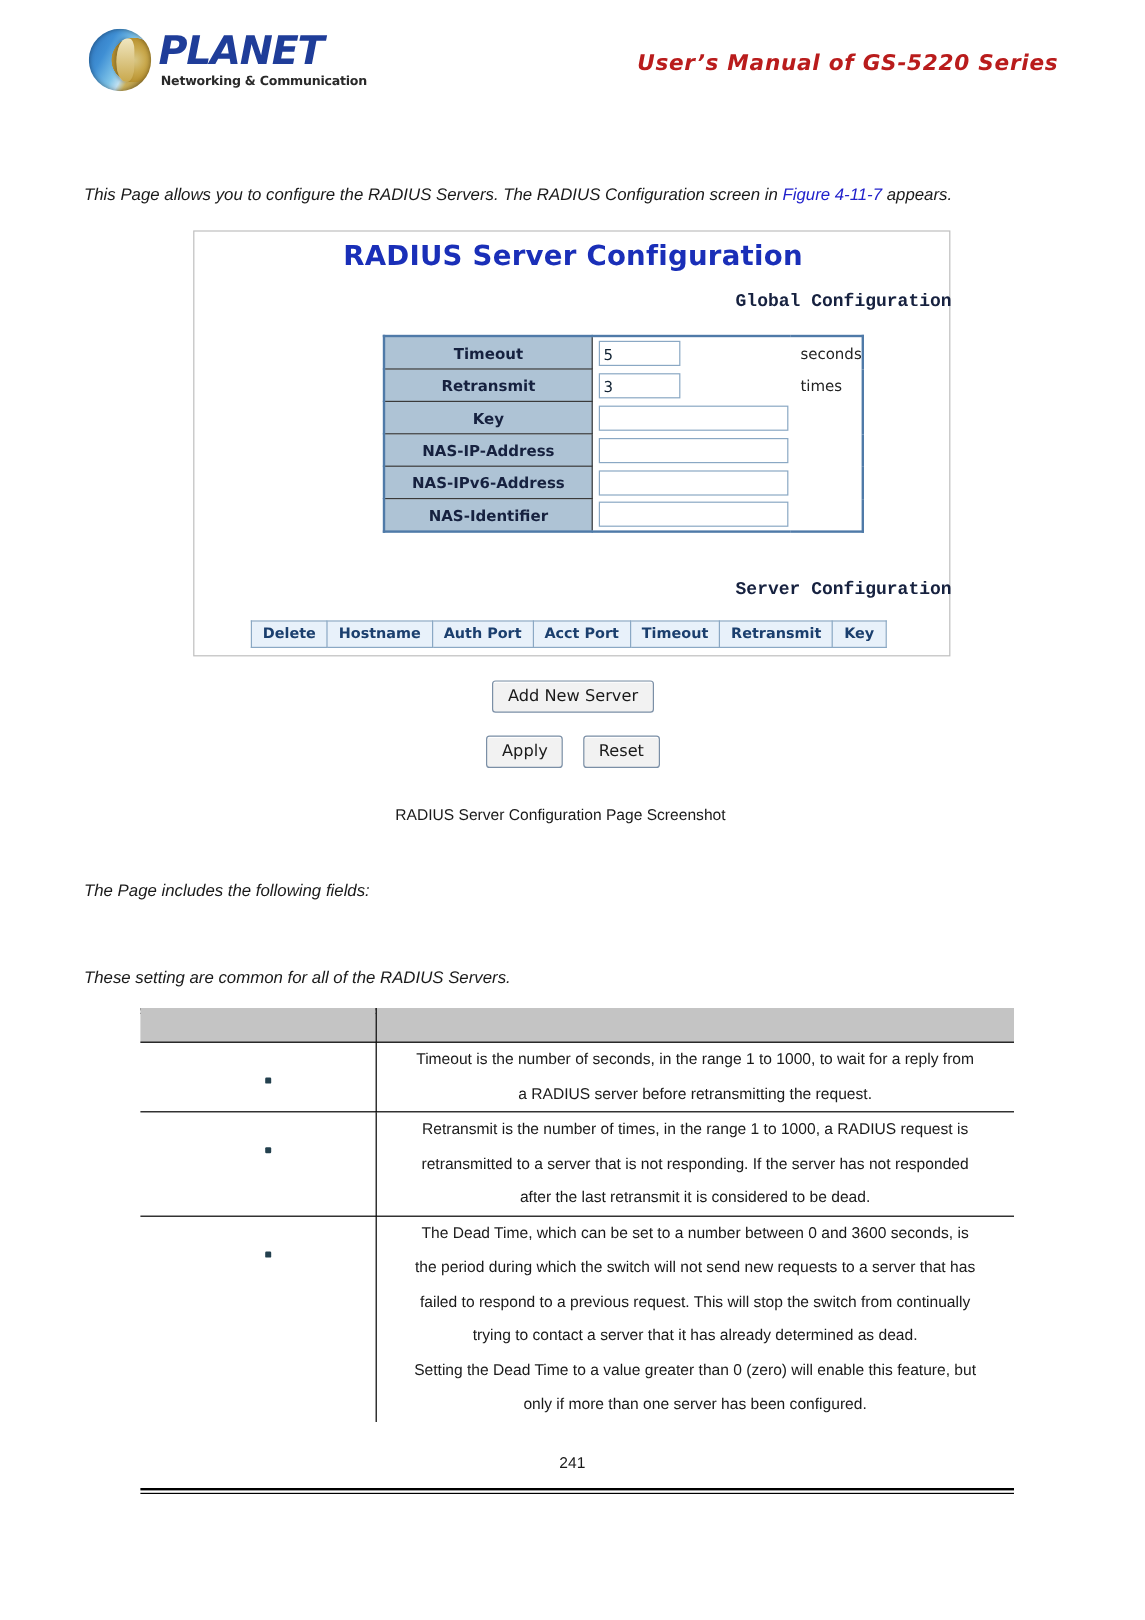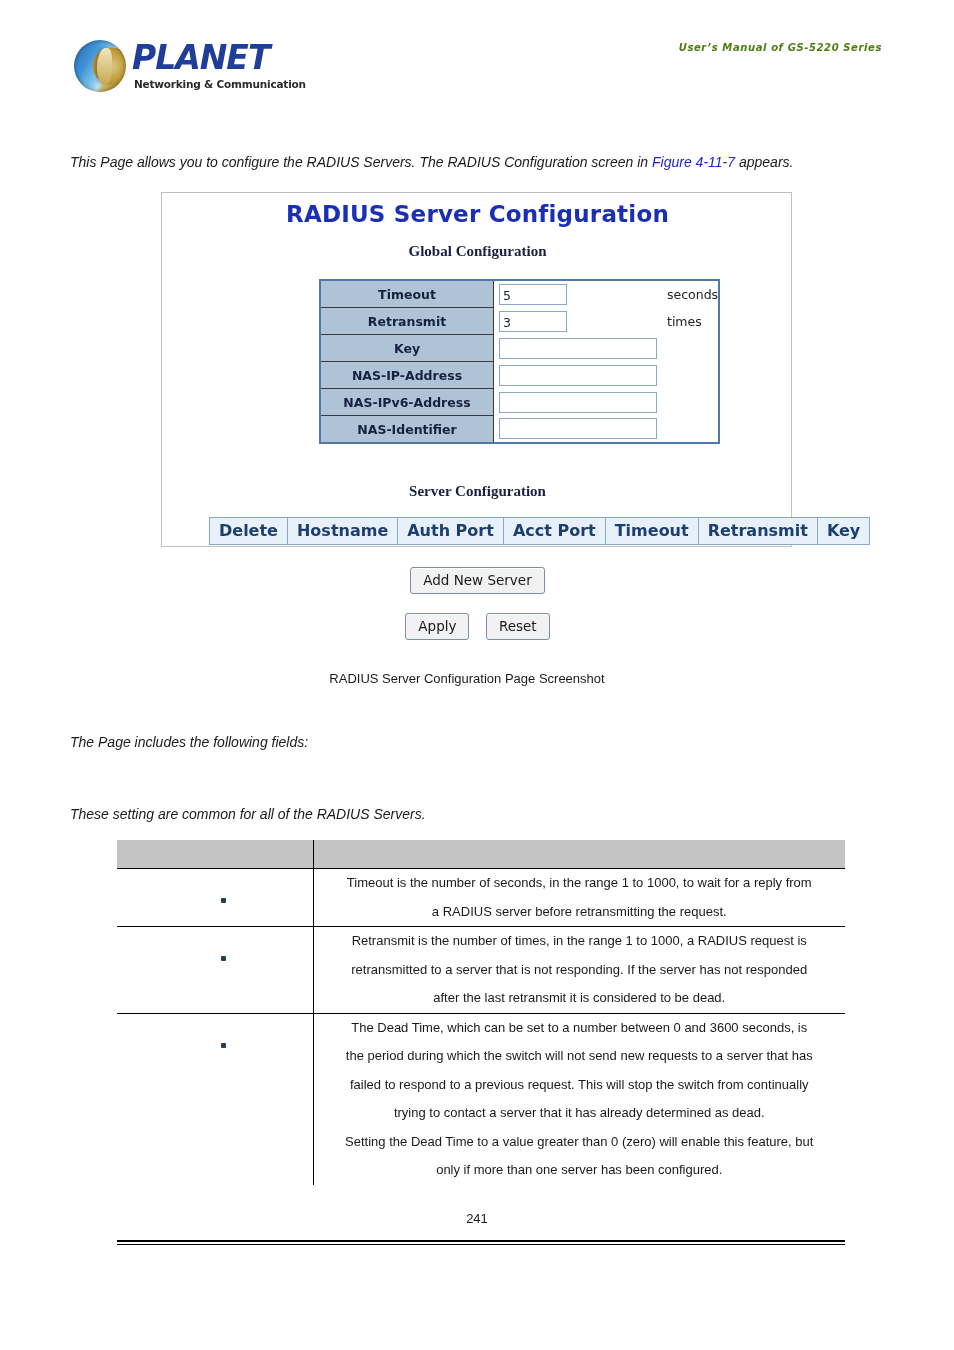--- a/index.html
+++ b/index.html
@@ -18,21 +18,21 @@
 
   
   .page-header {
     position: absolute;
     left: 0; top: 0;
     width: 954px; height: 100px;
   }
   .logo-block {
     position: absolute;
     left: 74px; top: 22px;
-    width: 200px; height: 58px; margin-top: 16px;
+    width: 200px; height: 58px;
   }
   .logo-globe {
     position: absolute;
     left: 0; top: 2px;
     width: 52px; height: 52px;
     border-radius: 50%;
     background:
       radial-gradient(circle at 72% 50%, #d9c98a 0%, #c9a94e 22%, #b8912f 40%, rgba(184,145,47,0) 41%),
       linear-gradient(120deg, #2b6fb8 0%, #3f8fd4 30%, #7fc4e8 52%, #bfe0f2 62%, #cbb05a 70%, #8d6b1f 100%);
     box-shadow: inset 0 0 4px rgba(0,0,0,.45);
@@ -66,22 +66,22 @@
     letter-spacing: -0.2px;
     color: #2a2a2a;
     white-space: nowrap;
   }
   .manual-title {
     position: absolute;
     right: 72px; top: 42px;
     font-family: "DejaVu Sans", sans-serif;
     font-weight: bold;
     font-style: italic;
-    font-size: 10px;
-    color: #4d7c0f;
+    font-size: 18px;
+    color: #b91c1c;
     white-space: nowrap;
     letter-spacing: 0.6px;
   }
 
   
   .body-text {
     position: absolute;
     font-size: 14px;
     line-height: 20px;
     color: #1a1a1a;
@@ -106,22 +106,22 @@
     text-align: center;
     font-family: "DejaVu Sans", sans-serif;
     font-weight: bold;
     font-size: 23px;
     color: #1a2fb8;
     letter-spacing: 0.2px;
   }
   .shot-sub {
     position: absolute;
     width: 631px;
-    text-align: center;
-    font-family: Liberation Serif, serif;
+    text-align: right;
+    font-family: Liberation Mono, monospace;
     font-weight: bold;
     font-size: 15px;
     color: #16213f;
   }
   .sub-global { left: 0; top: 50px; }
   .sub-server { left: 0; top: 290px; }
 
   
   .gcfg {
     position: absolute;
@@ -175,21 +175,21 @@
     position: absolute;
     left: 47px; top: 324px;
     border-collapse: collapse;
     border: 1px solid #8aa8c4;
   }
   .scfg th {
     background: #e8f1fa;
     border: 1px solid #8aa8c4;
     font-family: "DejaVu Sans", sans-serif;
     font-weight: bold;
-    font-size: 16px;
+    font-size: 12px;
     color: #1b3f6e;
     padding: 3px 9px 4px 9px;
     white-space: nowrap;
   }
 
   
   .btn {
     display: inline-block;
     box-sizing: border-box;
     background: #f2f2f2;

